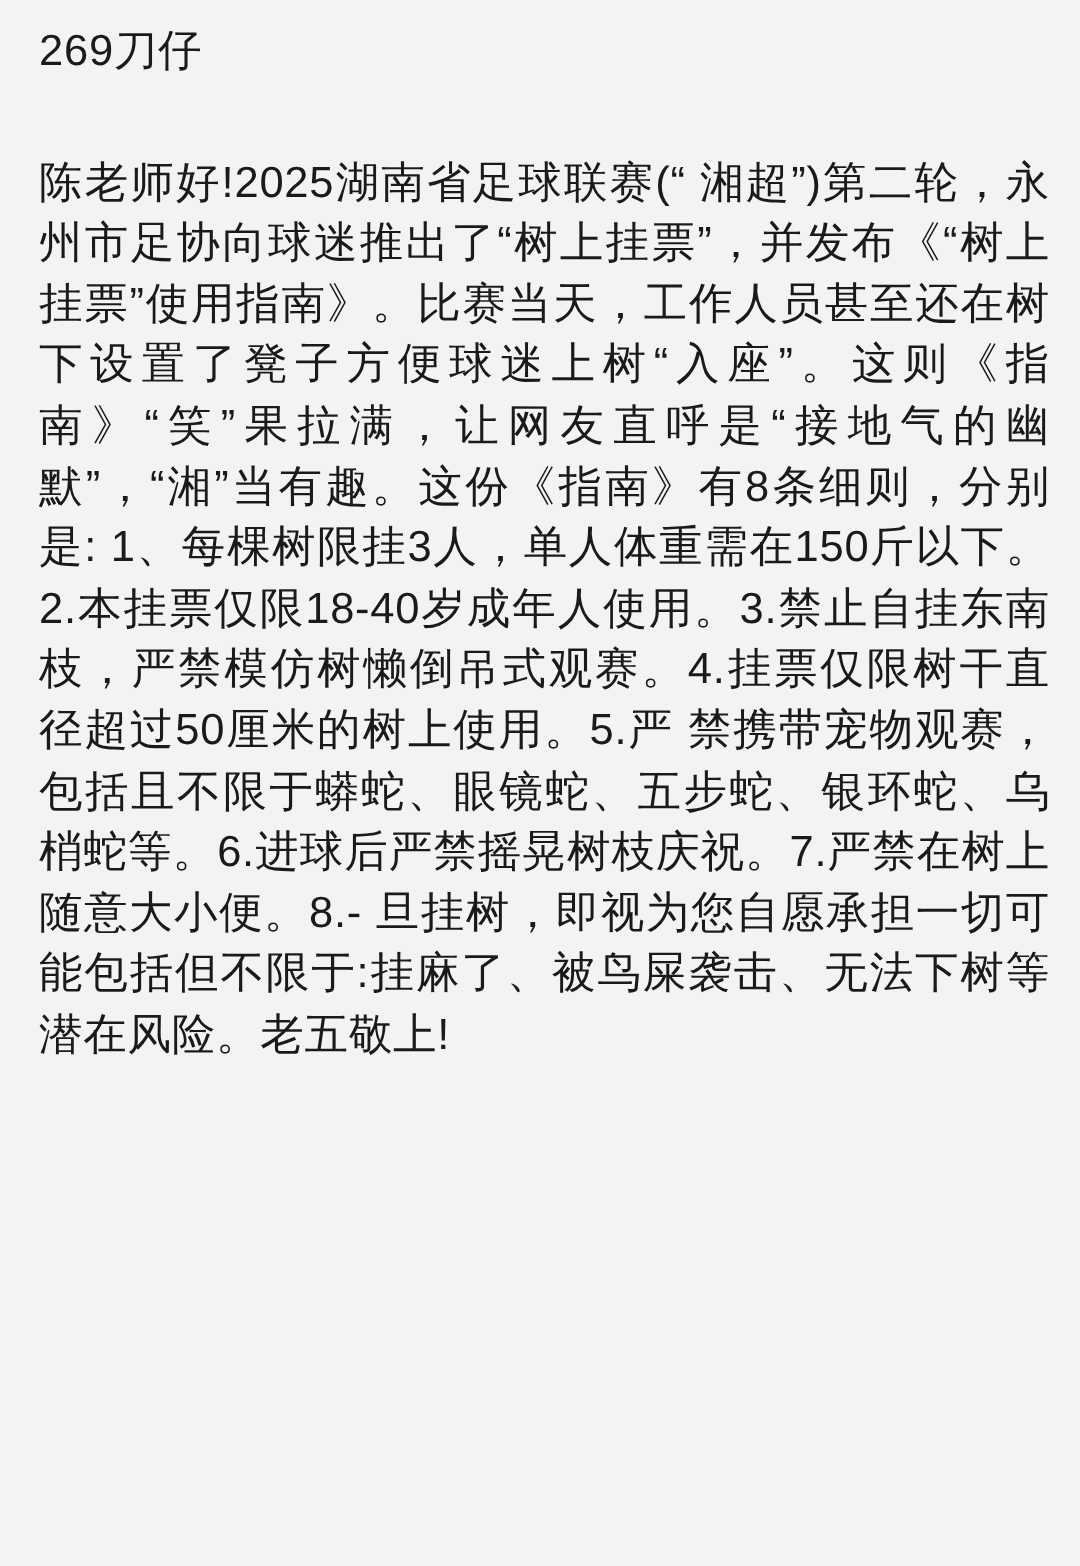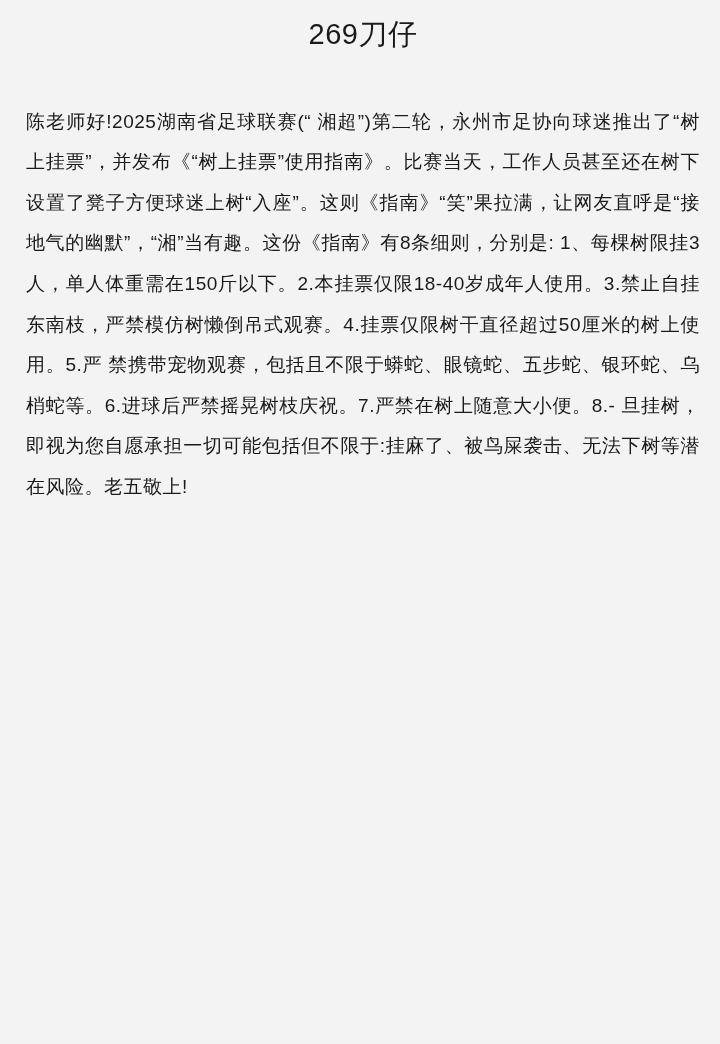--- a/index.html
+++ b/index.html
@@ -17,25 +17,25 @@
     box-sizing: border-box;
     width: 720px;
     height: 1044px;
     padding: 14px 20px 0 26px;
     color: #1a1a1a;
   }
   .title {
     font-size: 29px;
     line-height: 40.6px;
     margin: 0 0 47px 0;
-    text-align: center;
+    text-align: left;
     letter-spacing: 0.5px;
   }
   .para {
-    font-size: 19px;
+    font-size: 29px;
     line-height: 40.6px;
     margin: 0 0 41px 0;
     text-align: justify;
     text-justify: inter-ideograph;
     word-break: break-all;
     letter-spacing: 0.5px;
   }
 </style>
 </head>
 <body>

